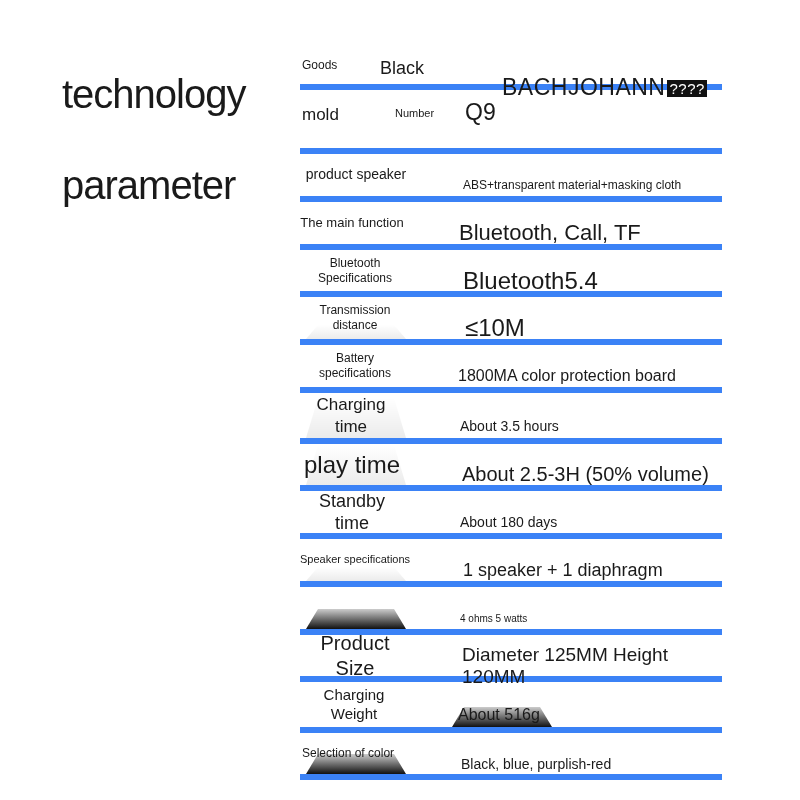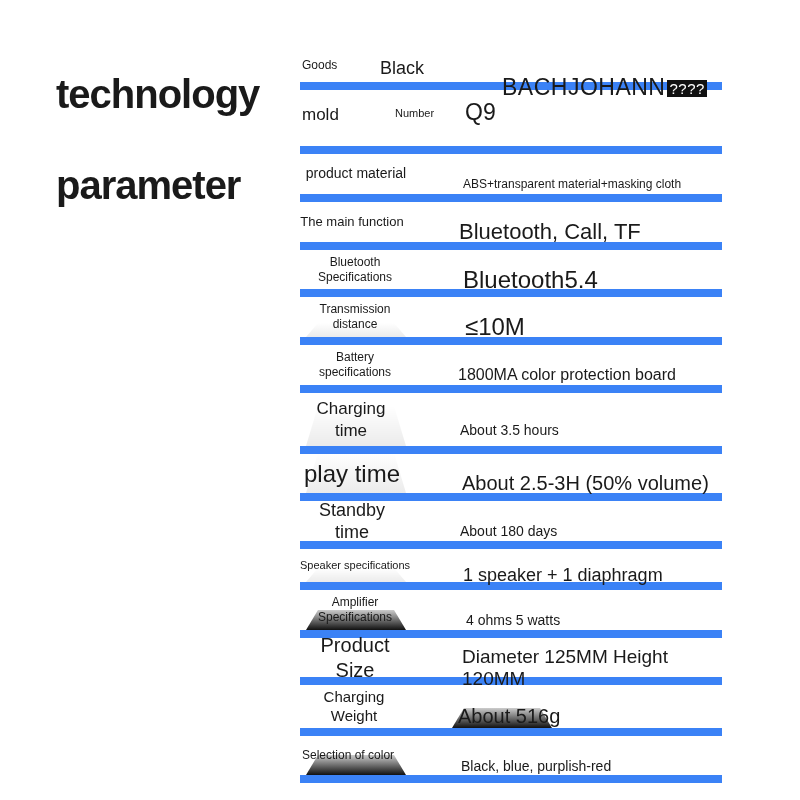--- a/index.html
+++ b/index.html
@@ -1,22 +1,22 @@
 <!DOCTYPE html>
 <html><head>
   <meta charset="utf-8">
   <style>
     html, body { margin: 0; padding: 0; background: #ffffff; }
     body { width: 800px; height: 800px; position: relative; overflow: hidden;
            font-family: "Liberation Sans", sans-serif; color: #1a1a1a; }
-    .title { position: absolute; left: 56px; font-size: 40px; font-weight: bold; letter-spacing: -1px; }
+    .title { position: absolute; left: 62px; font-size: 40px; font-weight: normal; letter-spacing: -1px; }
     .title.t1 { top: 72px; }
     .title.t2 { top: 163px; }
     .table { position: absolute; left: 300px; top: 48px; width: 422px; }
-    .row { position: relative; border-bottom: 8px solid #3b82f6; box-sizing: border-box; }
+    .row { position: relative; border-bottom: 6px solid #3b82f6; box-sizing: border-box; }
     .lbl { position: absolute; left: 0; top: 0; bottom: 0; width: 110px; display: flex; align-items: center; justify-content: center; text-align: center; line-height: 1.25; }
     .val { position: absolute; left: 160px; top: 0; bottom: 0; right: 0; display: flex; align-items: center; margin-top: 20px; }
     .shade { position: absolute; left: 6px; bottom: 0; width: 100px; height: 14px;
              background: linear-gradient(180deg, rgba(0,0,0,0) 0%, rgba(0,0,0,0.08) 100%);
              clip-path: polygon(12% 0, 88% 0, 100% 100%, 0 100%); }
     .shade.dark { background: linear-gradient(180deg, rgba(0,0,0,0.2) 0%, #111 100%); height: 20px; }
     .sq { display: inline-block; background: #111; color: #fff; font-size: 15px; padding: 0 2px; margin-left: 2px; vertical-align: middle; }
   </style>
 </head>
 <body>
@@ -34,21 +34,21 @@
     </span>
   </div>
 
   <div class="row" style="height:64px;">
     <span style="position:absolute;left:2px;top:15px;font-size:17px;">mold</span>
     <span style="position:absolute;left:79px;top:17px;font-size:11px;padding-left:16px;">Number</span>
     <span style="position:absolute;left:165px;top:9px;font-size:23px;font-weight:normal;">Q9</span>
   </div>
 
   <div class="row" style="height:48px;">
-    <div class="lbl" style="width:112px;font-size:14px;">product material</div>
+    <div class="lbl" style="width:112px;font-size:14px;">product speaker</div>
     <div class="val" style="left:163px;font-size:12px;">ABS+transparent material+masking cloth</div>
   </div>
 
   <div class="row" style="height:48px;">
     <div class="lbl" style="width:104px;font-size:13px;">The main function</div>
     <div class="val" style="left:159px;font-size:22px;">Bluetooth, Call, TF</div>
   </div>
 
   <div class="row" style="height:47px;">
     <div class="lbl" style="font-size:12px;">Bluetooth Specifications</div>
@@ -59,58 +59,57 @@
     <div class="shade"></div>
     <div class="lbl" style="font-size:12px;">Transmission distance</div>
     <div class="val" style="left:165px;font-size:24px;">≤10M</div>
   </div>
 
   <div class="row" style="height:48px;">
     <div class="lbl" style="font-size:12px;">Battery specifications</div>
     <div class="val" style="left:158px;font-size:16px;">1800MA color protection board</div>
   </div>
 
-  <div class="row" style="height:61px;">
+  <div class="row" style="height:51px;">
     <div class="shade" style="height:40px;"></div>
     <div class="lbl" style="width:102px;font-size:17px;justify-content:flex-start;">Charging time</div>
     <div class="val" style="left:160px;font-size:14px;">About 3.5 hours</div>
   </div>
 
   <div class="row" style="height:47px;">
     <div class="shade" style="height:40px;"></div>
     <div class="lbl" style="width:104px;font-size:24px;justify-content:flex-start;padding-left:4px;">play time</div>
     <div class="val" style="left:162px;font-size:20px;">About 2.5-3H (50% volume)</div>
   </div>
 
   <div class="row" style="height:48px;">
     <div class="lbl" style="width:104px;font-size:18px;">Standby time</div>
     <div class="val" style="left:160px;font-size:14px;">About 180 days</div>
   </div>
 
-  <div class="row" style="height:41px;">
+  <div class="row" style="height:48px;">
     <div class="shade"></div>
     <div class="lbl" style="width:114px;font-size:11px;justify-content:flex-start;">Speaker specifications</div>
     <div class="val" style="left:163px;font-size:18px;">1 speaker + 1 diaphragm</div>
   </div>
 
   <div class="row" style="height:48px;">
     <div class="shade dark"></div>
-    <div class="lbl" style="font-size:12px;">Amplifier Specifications</div>
-    <div class="val" style="left:166px;font-size:14px;">4 ohms 5 watts</div>
+    <div class="val" style="left:160px;font-size:10px;">4 ohms 5 watts</div>
   </div>
 
   <div class="row" style="height:47px;">
     <div class="lbl" style="width:106px;font-size:20px;justify-content:flex-start;padding-left:2px;">Product Size</div>
     <div class="val" style="left:162px;font-size:19px;">Diameter 125MM Height 120MM</div>
   </div>
 
   <div class="row" style="height:51px;">
     <div class="lbl" style="width:104px;font-size:15px;justify-content:flex-start;padding-left:2px;">Charging Weight</div>
     <div class="shade dark" style="left:152px;width:100px;"></div>
-    <div class="val" style="left:158px;font-size:20px;text-align:center;">About 516g</div>
+    <div class="val" style="left:158px;font-size:16px;text-align:center;">About 516g</div>
   </div>
 
   <div class="row" style="height:47px;">
     <div class="shade dark"></div>
     <div class="lbl" style="width:104px;font-size:12px;justify-content:flex-start;padding-left:2px;">Selection of color</div>
     <div class="val" style="left:161px;font-size:14px;">Black, blue, purplish-red</div>
   </div>
 
 </div>
 

